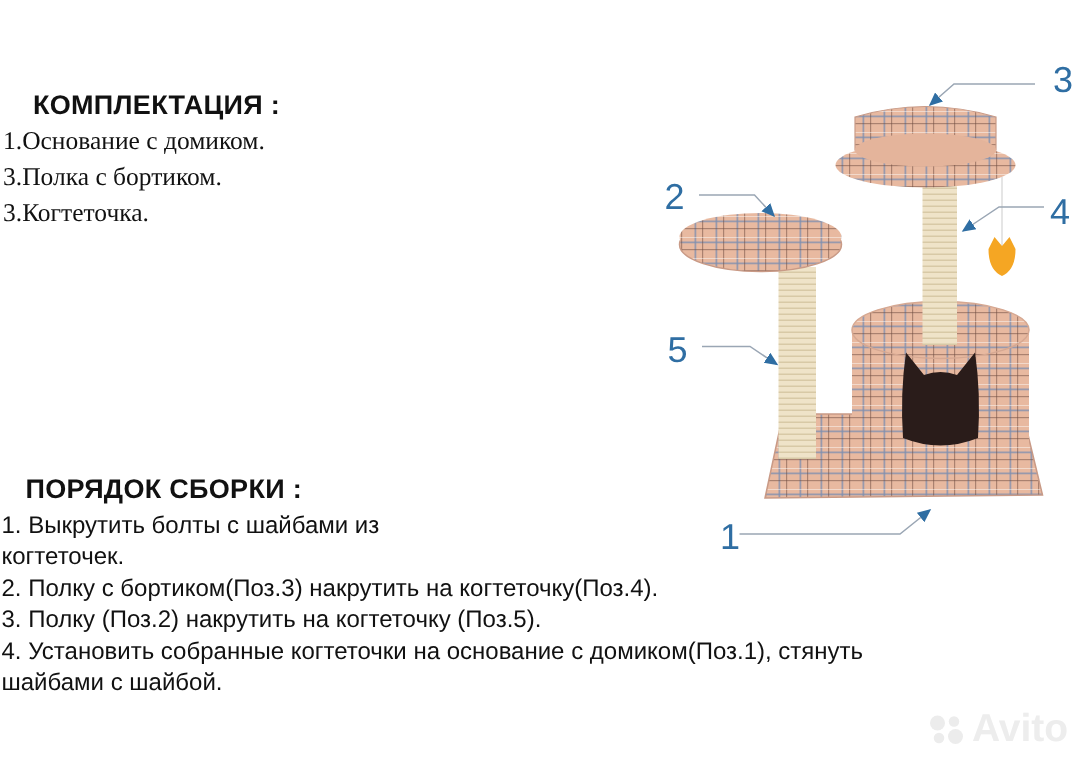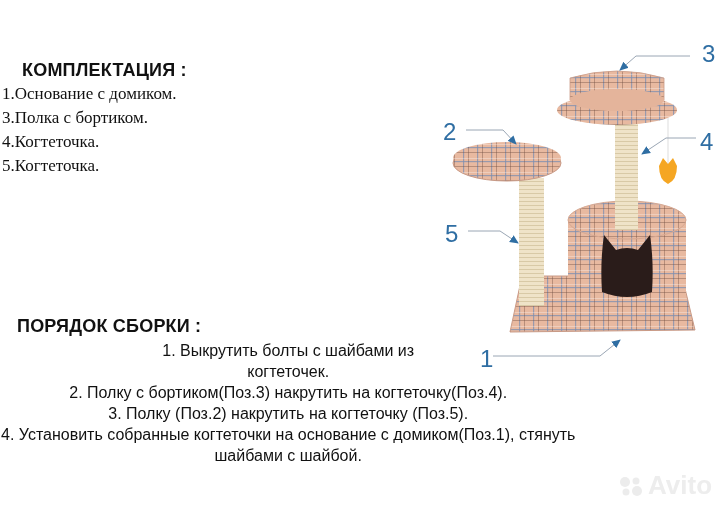--- a/index.html
+++ b/index.html
@@ -3,33 +3,32 @@
 <meta charset="utf-8">
 <style>
   html, body { margin: 0; padding: 0; }
   body {
     width: 720px; height: 509px; background: #ffffff; position: relative; overflow: hidden;
     font-family: "Liberation Sans", sans-serif; color: #111;
   }
   .abs { position: absolute; }
   .heading { font-weight: bold; font-size: 18px; letter-spacing: 0.2px; }
   .list-line { font-size: 17px; line-height: 24px; white-space: nowrap; }
-  .steps { font-size: 16px; line-height: 21px; white-space: nowrap; text-align: center; }
+  .steps { font-size: 16px; line-height: 21px; white-space: nowrap; }
   .label-num { color: #2f6ea3; font-size: 24px; font-family: "Liberation Sans", sans-serif; }
   .avito { color: #ededed; font-weight: bold; font-size: 26px; }
 </style>
 </head>
 <body>
 
 <div class="abs heading" style="left:22px; top:60px;">КОМПЛЕКТАЦИЯ :</div>
 <div class="abs" style="left:2px; top:82px;font-family:Liberation Serif, serif;">
   <div class="list-line">1.Основание с домиком.</div>
   <div class="list-line">3.Полка с бортиком.</div>
-  <div class="list-line">4.Когтеточка.</div>
-  <div class="list-line">5.Когтеточка.</div>
+  <div class="list-line">3.Когтеточка.</div>
 </div>
 
 <div class="abs heading" style="left:17px; top:316px;">ПОРЯДОК СБОРКИ :</div>
 <div class="abs" style="left:1px; top:340px;">
   <div class="steps">1. Выкрутить болты с шайбами из</div>
   <div class="steps">когтеточек.</div>
   <div class="steps">2. Полку с бортиком(Поз.3) накрутить на когтеточку(Поз.4).</div>
   <div class="steps">3. Полку (Поз.2) накрутить на когтеточку (Поз.5).</div>
   <div class="steps">4. Установить собранные когтеточки на основание с домиком(Поз.1), стянуть</div>
   <div class="steps">шайбами с шайбой.</div>

